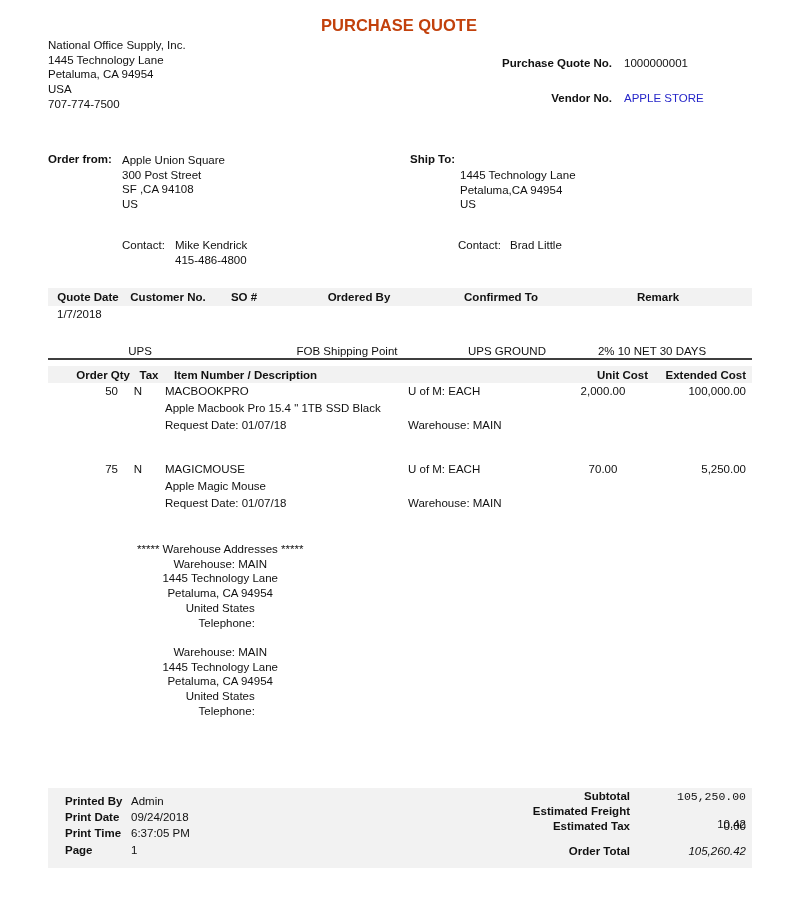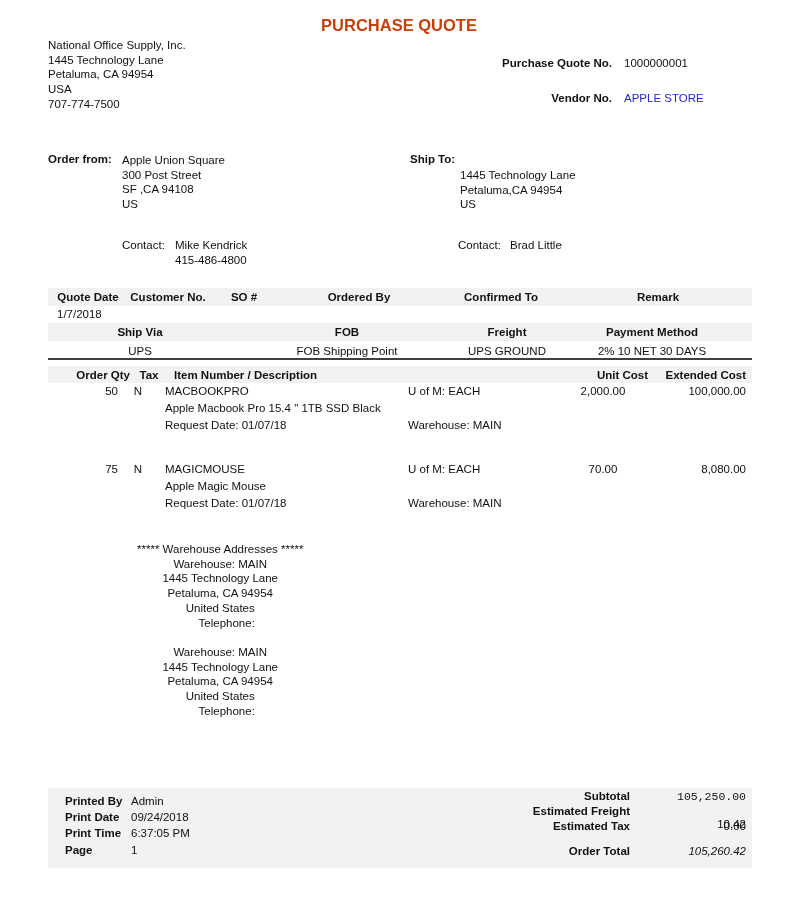--- a/index.html
+++ b/index.html
@@ -99,26 +99,20 @@
   <div class="band bold" style="top:288px;">
     <div class="cell q1">Quote Date</div>
     <div class="cell q2">Customer No.</div>
     <div class="cell q3">SO #</div>
     <div class="cell q4">Ordered By</div>
     <div class="cell q5">Confirmed To</div>
     <div class="cell q6">Remark</div>
   </div>
   <div class="abs" style="left:57px; top:308px;">1/7/2018</div>
 
-  <div class="band bold" style="top:323px;">
-    <div class="cell s1">Ship Via</div>
-    <div class="cell s2">FOB</div>
-    <div class="cell s3">Freight</div>
-    <div class="cell s4">Payment Method</div>
-  </div>
   <div class="valrow" style="top:343px;">
     <div class="cell s1">UPS</div>
     <div class="cell s2">FOB Shipping Point</div>
     <div class="cell s3">UPS GROUND</div>
     <div class="cell s4">2% 10 NET 30 DAYS</div>
   </div>
 
   <div class="rule" style="top:358px;"></div>
 
   <div class="band bold" style="top:366px; height:17px;">
@@ -140,21 +134,21 @@
     <div class="req">Request Date: 01/07/18</div>
     <div class="wh">Warehouse: MAIN</div>
   </div>
 
   <div class="item-row" style="top:463px;">
     <div class="qty">75</div>
     <div class="tax">N</div>
     <div class="ino">MAGICMOUSE</div>
     <div class="uofm">U of M: EACH</div>
     <div class="unit">70.00</div>
-    <div class="ext">8,080.00</div>
+    <div class="ext">5,250.00</div>
     <div class="desc">Apple Magic Mouse</div>
     <div class="req">Request Date: 01/07/18</div>
     <div class="wh">Warehouse: MAIN</div>
   </div>
 
   <div class="abs wh-block" style="left:137px; top:542px;text-align:center;">
     <div>***** Warehouse Addresses *****</div>
     <div>Warehouse: MAIN</div>
     <div>1445 Technology Lane</div>
     <div>Petaluma, CA 94954</div>

